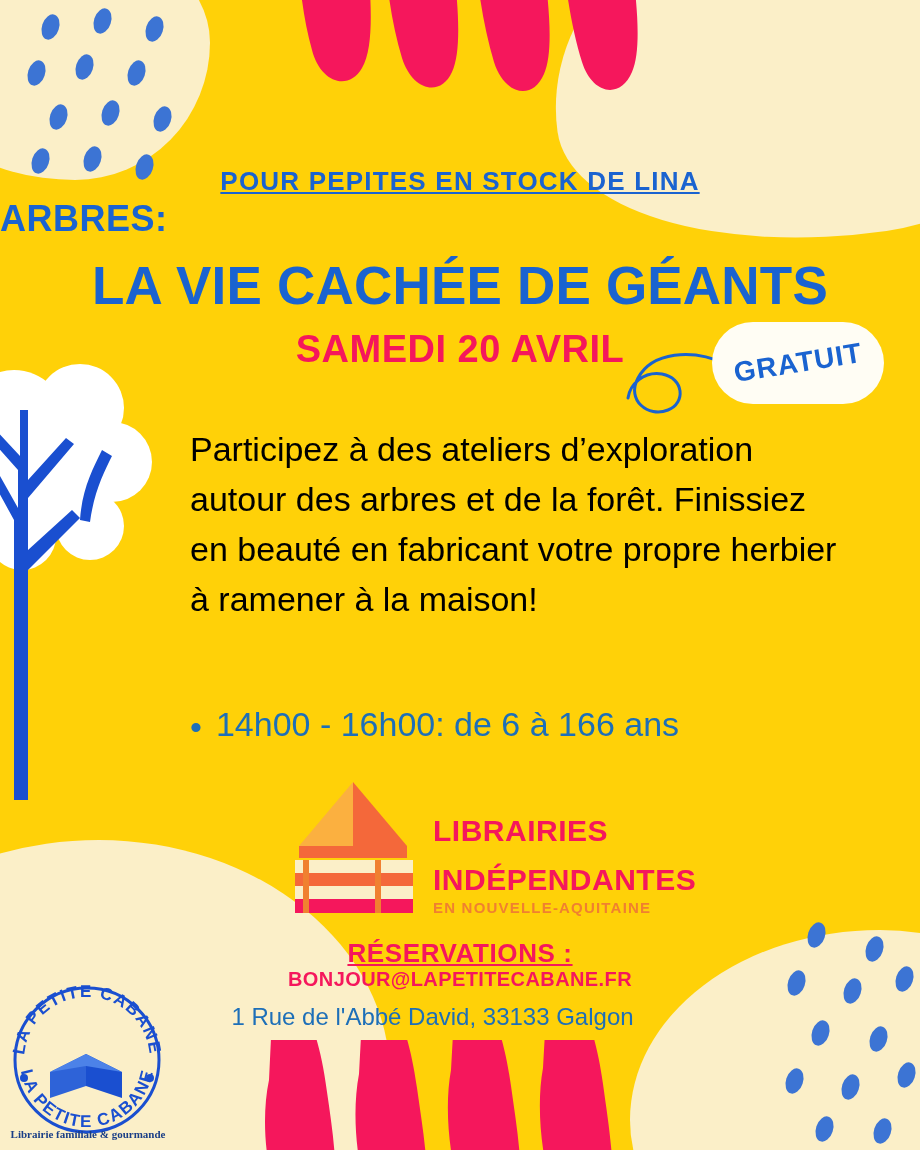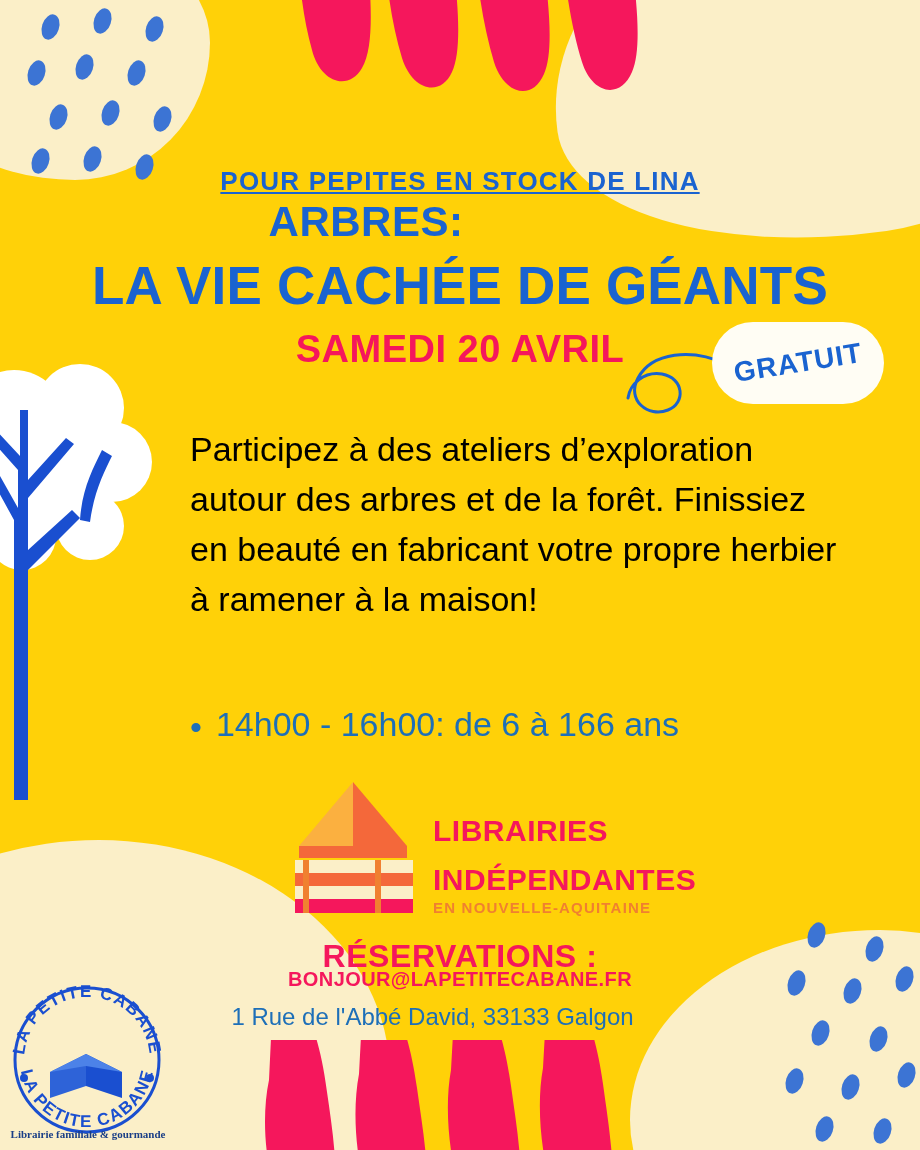--- a/index.html
+++ b/index.html
@@ -118,23 +118,23 @@
     font-size: 26px;
     font-weight: bold;
     letter-spacing: 1.2px;
     text-decoration: underline;
   }
   .title-1 {
     position: absolute;
     top: 198px;
     left: 0;
     width: 732px;
-    text-align: center;
+    text-align: left;
     color: #1A63D0;
-    font-size: 42px;
+    font-size: 36px;
     font-weight: bold;
     letter-spacing: 0.5px;
   }
   .title-2 {
     position: absolute;
     top: 255px;
     left: 0;
     width: 920px;
     text-align: center;
     color: #1A63D0;
@@ -255,23 +255,24 @@
   }
 
   
   .res-line1 {
     position: absolute;
     top: 938px;
     left: 0;
     width: 920px;
     text-align: center;
     color: #F5175C;
-    font-size: 32px;
+    font-size: 26px;
     font-weight: bold;
     letter-spacing: 0.6px;
+    text-decoration: underline;
   }
   .res-line2 {
     position: absolute;
     top: 968px;
     left: 0;
     width: 920px;
     text-align: center;
     color: #F5175C;
     font-size: 20px;
     font-weight: bold;

